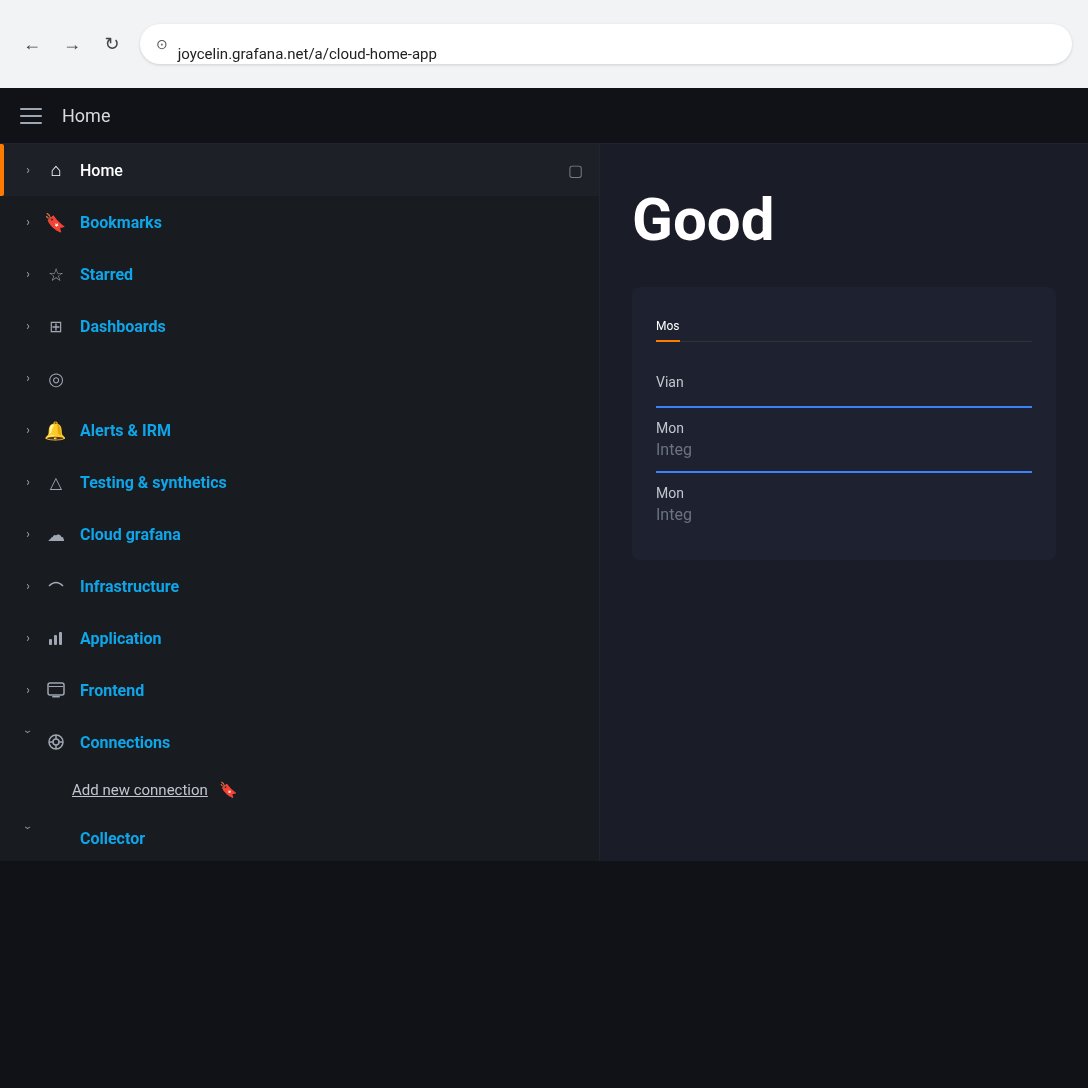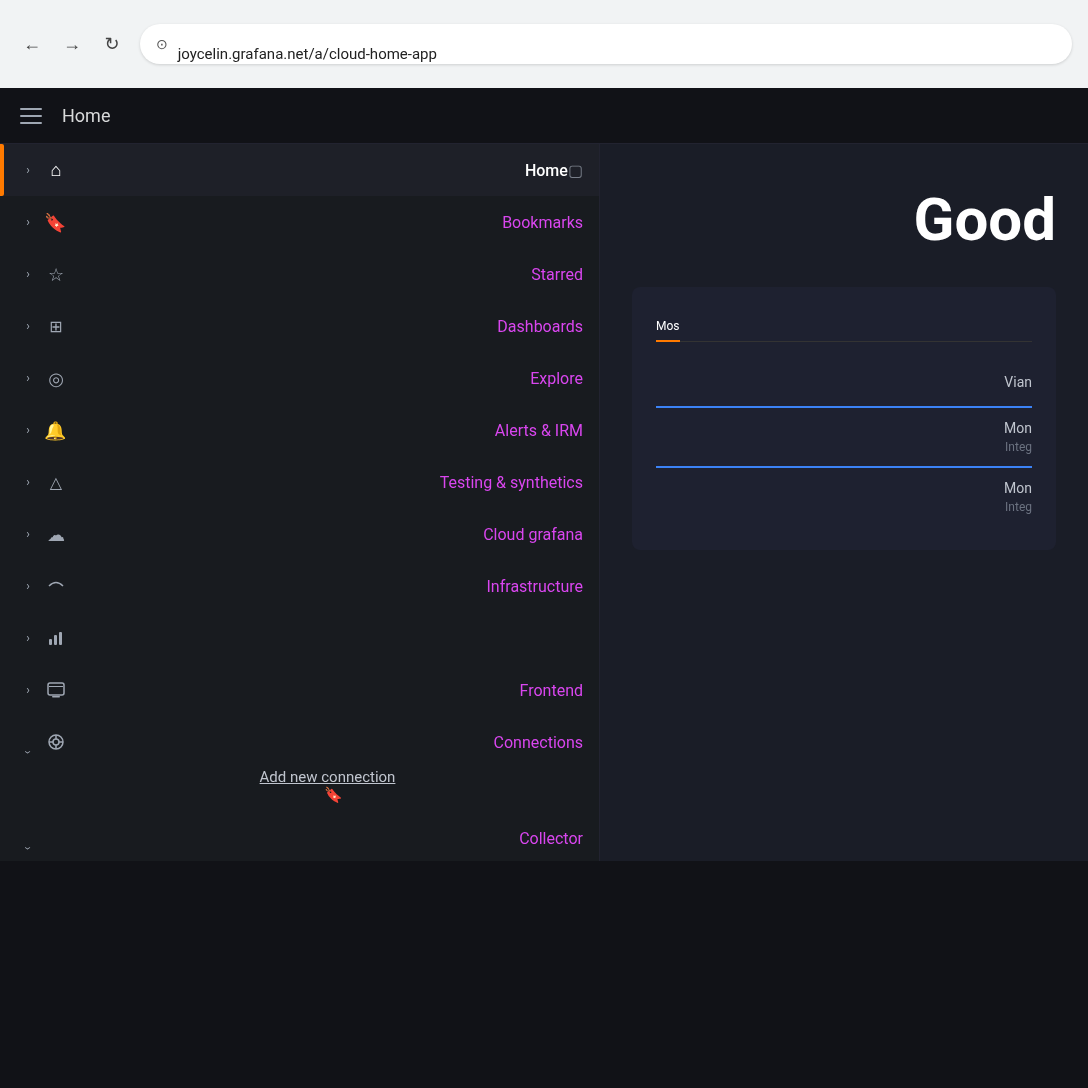--- a/index.html
+++ b/index.html
@@ -58,21 +58,20 @@
       font-size: 15px;
       color: #222;
       margin-top: 20px;
     }
 
     
     .app-layout {
       display: flex;
       flex-direction: column;
       height: 773px;
-      text-align: right;
     }
 
     
     .top-bar {
       background: #111217;
       height: 56px;
       display: flex;
       align-items: center;
       padding: 0 16px;
       gap: 16px;
@@ -151,39 +150,39 @@
       align-items: center;
       justify-content: center;
       color: #9fa7b3;
       font-size: 18px;
       flex-shrink: 0;
     }
     .nav-item.active .icon { color: #fff; }
     .nav-item .label {
       flex: 1;
       font-size: 16px;
-      color: #d946ef;
+      color: #0ea5e9;
       margin-left: 8px;
+      font-weight: bold;
     }
     .nav-item.active .label { color: #fff; font-weight: 500; }
     .nav-item .action-icon {
       color: #9fa7b3;
       font-size: 16px;
       opacity: 0.7;
     }
 
     
     .nav-sub-item {
       display: flex;
       align-items: center;
       padding: 0 16px 0 72px;
       height: 44px;
       cursor: pointer;
       position: relative;
-      flex-direction: column;
     }
     .nav-sub-item .label {
       font-size: 15px;
       color: #c0c5ce;
       text-decoration: underline;
     }
     .nav-sub-item .action-icon {
       margin-left: 12px;
       color: #9fa7b3;
       font-size: 15px;
@@ -262,21 +261,21 @@
     }
     .list-item:last-child { border-bottom: none; }
 
     .list-item-title {
       font-size: 14px;
       color: #c0c5ce;
       margin-bottom: 4px;
     }
 
     .list-item-sub {
-      font-size: 12px;
+      font-size: 16px;
       color: #6b7280;
     }
 
     
     svg.arrow-svg {
       position: absolute;
       pointer-events: none;
     }
   </style>
 </head>
@@ -330,21 +329,20 @@
 
       <div class="nav-item">
         <span class="chevron">›</span>
         <span class="icon" style="font-size:16px;">⊞</span>
         <span class="label">Dashboards</span>
       </div>
 
       <div class="nav-item">
         <span class="chevron">›</span>
         <span class="icon">◎</span>
-        <span class="label">Explore</span>
       </div>
 
       <div class="nav-item">
         <span class="chevron">›</span>
         <span class="icon">🔔</span>
         <span class="label">Alerts &amp; IRM</span>
       </div>
 
       <div class="nav-item">
         <span class="chevron">›</span>
@@ -370,20 +368,21 @@
 
       <div class="nav-item">
         <span class="chevron">›</span>
         <span class="icon">
           <svg width="18" height="18" viewBox="0 0 18 18" fill="none">
             <rect x="2" y="10" width="3" height="6" rx="1" fill="#9fa7b3"></rect>
             <rect x="7" y="6" width="3" height="10" rx="1" fill="#9fa7b3"></rect>
             <rect x="12" y="3" width="3" height="13" rx="1" fill="#9fa7b3"></rect>
           </svg>
         </span>
+        <span class="label">Application</span>
       </div>
 
       <div class="nav-item">
         <span class="chevron">›</span>
         <span class="icon">
           <svg width="18" height="18" viewBox="0 0 18 18" fill="none">
             <rect x="1" y="2" width="16" height="12" rx="2" stroke="#9fa7b3" stroke-width="1.5" fill="none"></rect>
             <rect x="5" y="15" width="8" height="1.5" rx="0.75" fill="#9fa7b3"></rect>
             <rect x="2" y="5" width="14" height="1" fill="#9fa7b3"></rect>
           </svg>

